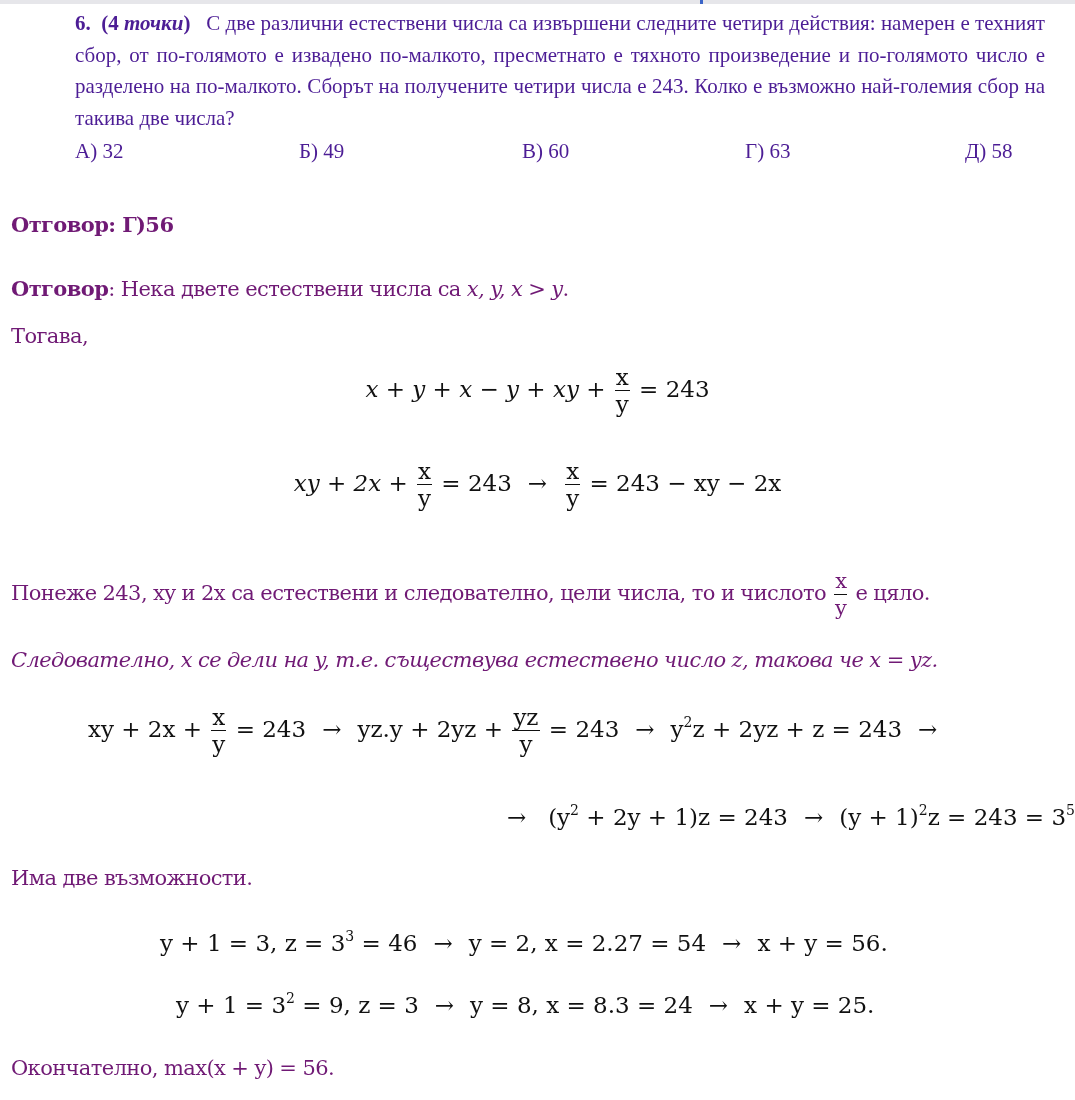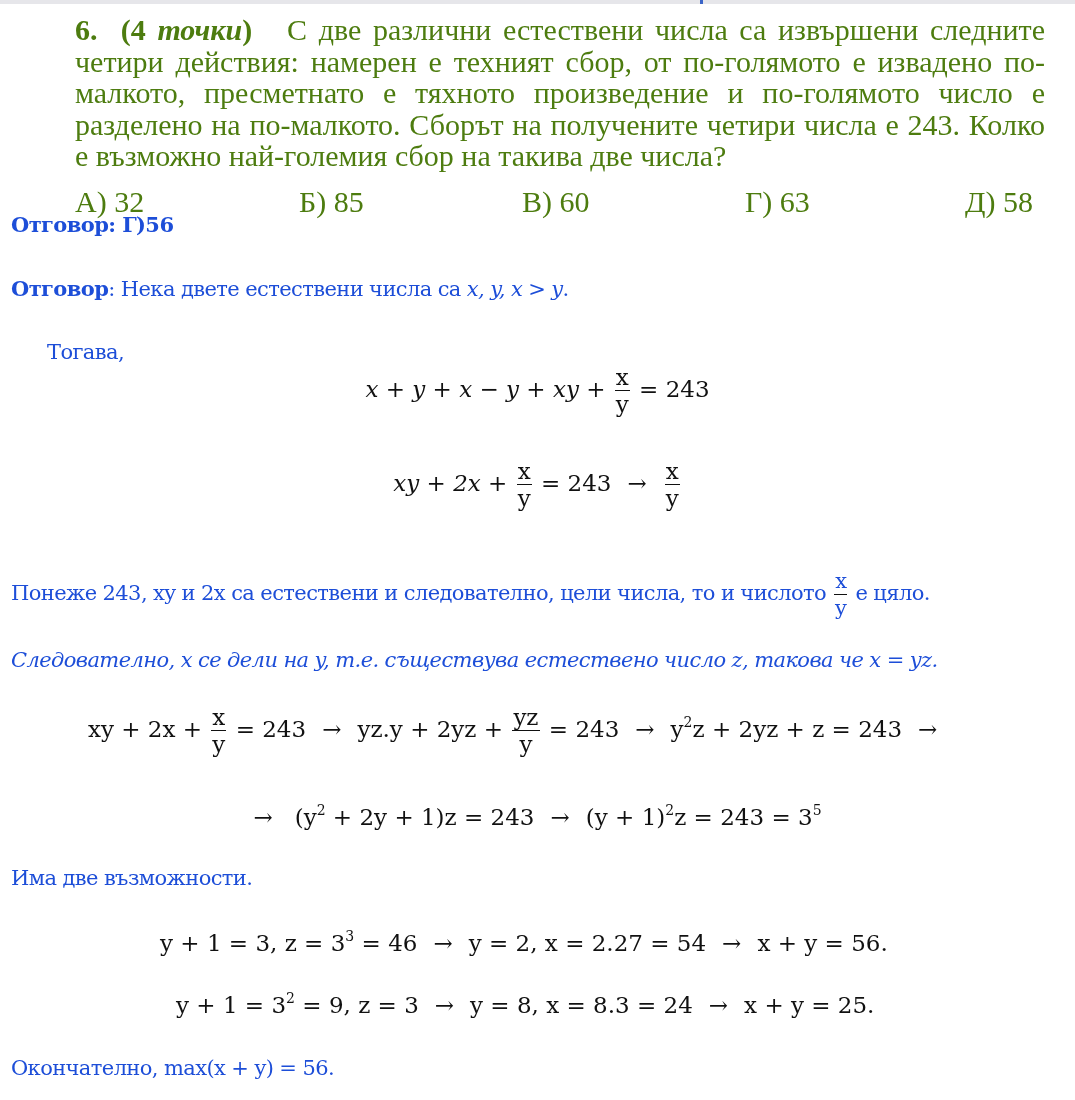--- a/index.html
+++ b/index.html
@@ -1,30 +1,30 @@
 <!DOCTYPE html>
 <html><head>
 <meta charset="utf-8">
 <style>
   html, body { margin: 0; padding: 0; background: #ffffff; }
   body { width: 1075px; height: 1100px; position: relative; overflow: hidden; color: #111; }
   .topband { position: absolute; left: 0; top: 0; width: 1075px; height: 4px; background: #e6e6ea; }
   .topband .dot { position: absolute; left: 700px; top: 0; width: 3px; height: 4px; background: #3a64c8; }
 
-  .problem { position: absolute; left: 75px; top: 14px; width: 970px;
-    font-family: "Liberation Serif", serif; font-size: 30px; line-height: 31.5px; color: #4d7c0f; }
+  .problem { position: absolute; left: 75px; top: 8px; width: 970px;
+    font-family: "Liberation Serif", serif; font-size: 21px; line-height: 31.5px; color: #4c1d95; }
   .problem p { margin: 0; text-align: justify; text-align-last: left; }
   .problem .num { font-weight: bold; }
   .problem .pts { font-weight: bold; }
   .problem .pts i { font-style: italic; }
-  .choices { position: relative; height: 32px; margin-top: 14px; }
+  .choices { position: relative; height: 32px; margin-top: 2px; }
   .choice { position: absolute; top: 0; }
   .c0 { left: 0; } .c1 { left: 224px; } .c2 { left: 447px; } .c3 { left: 670px; } .c4 { left: 890px; }
 
-  .sol { position: absolute; left: 11px; font-family: "DejaVu Serif", serif; font-size: 21px; color: #1d4ed8; letter-spacing: -0.6px; }
+  .sol { position: absolute; left: 11px; font-family: "DejaVu Serif", serif; font-size: 21px; color: #701a75; letter-spacing: -0.6px; }
   .sol b { font-weight: bold; }
   .math { font-family: "DejaVu Serif", serif; font-size: 23px; color: #111; white-space: nowrap; position: absolute; }
   .math i { font-style: italic; }
   .frac { display: inline-block; vertical-align: middle; text-align: center; margin: 0 2px; }
   .frac > span { display: block; line-height: 26px; }
   .frac .n { border-bottom: 1.5px solid #111; padding: 0 1px; }
   .arrow { margin: 0 16px; }
   sup { font-size: 14px; vertical-align: 10px; }
   .center { left: 0; width: 1075px; text-align: center; }
 </style>
@@ -36,56 +36,56 @@
   </div>
 
 <div class="problem">
   <p>
     <span class="num">6.</span>&nbsp;
     <span class="pts"><span>(4 </span><i>точки</i><span>)</span></span>&nbsp;&nbsp;
     <span>С две различни естествени числа са извършени следните четири действия: намерен е техният сбор, от по-голямото е извадено по-малкото, пресметнато е тяхното произведение и по-голямото число е разделено на по-малкото. Сборът на получените четири числа е 243.  Колко е възможно най-големия сбор на такива две числа?</span>
   </p>
   <div class="choices">
     <span class="choice c0">А) 32</span>
-    <span class="choice c1">Б) 85</span>
+    <span class="choice c1">Б) 49</span>
     <span class="choice c2">В) 60</span>
     <span class="choice c3">Г) 63</span>
     <span class="choice c4">Д) 58</span>
   </div>
 </div>
 
 <div class="sol" style="top:212px;">
   <b>Отговор:</b><b> Г)56</b>
 </div>
 
 <div class="sol" style="top:276px;">
   <b>Отговор</b><span>: Нека двете естествени числа са </span><i>x, y, x &gt; y</i><span>.</span>
 </div>
 
-<div class="sol" style="top:340px;margin-left:36px;">Тогава,</div>
+<div class="sol" style="top:324px;">Тогава,</div>
 
 <div class="math center" style="top:364px;">
   <i>x + y + x − y + xy + </i><span class="frac"><span class="n">x</span><span class="d">y</span></span><span> = 243</span>
 </div>
 
 <div class="math center" style="top:458px;">
-  <i>xy + 2x + </i><span class="frac"><span class="n">x</span><span class="d">y</span></span><span> = 243</span><span class="arrow">→</span><span class="frac"><span class="n">x</span><span class="d">y</span></span>
+  <i>xy + 2x + </i><span class="frac"><span class="n">x</span><span class="d">y</span></span><span> = 243</span><span class="arrow">→</span><span class="frac"><span class="n">x</span><span class="d">y</span></span><span> = 243 − xy − 2x</span>
 </div>
 
 <div class="sol" style="top:568px;">
   <span>Понеже 243, xy и 2x са естествени и следователно, цели числа, то и числото </span><span class="frac" style="font-size:21px;"><span class="n">x</span><span class="d">y</span></span><span> е цяло.</span>
 </div>
 
 <div class="sol" style="top:648px;font-style:italic;">Следователно, x се дели на y, т.е. съществува естествено число z, такова че x = yz.</div>
 
 <div class="math" style="top:704px; left:88px;">
   <span>xy + 2x + </span><span class="frac"><span class="n">x</span><span class="d">y</span></span><span> = 243</span><span class="arrow">→</span><span>yz.y + 2yz + </span><span class="frac"><span class="n">yz</span><span class="d">y</span></span><span> = 243</span><span class="arrow">→</span><span>y</span><sup>2</sup><span>z + 2yz + z = 243</span><span class="arrow">→</span>
 </div>
 
-<div class="math center" style="top:802px;">
+<div class="math center" style="top:802px;text-align:right;">
   <span>→</span>&nbsp;&nbsp;&nbsp;<span>(y</span><sup>2</sup><span> + 2y + 1)z = 243</span><span class="arrow">→</span><span>(y + 1)</span><sup>2</sup><span>z = 243 = 3</span><sup>5</sup>
 </div>
 
 <div class="sol" style="top:866px;">Има две възможности.</div>
 
 <div class="math" style="top:928px; left:160px;">
   <span>y + 1 = 3, z = 3</span><sup>3</sup><span> = 46</span><span class="arrow">→</span><span>y = 2, x = 2.27 = 54</span><span class="arrow">→</span><span>x + y = 56.</span>
 </div>
 
 <div class="math" style="top:990px; left:176px;">

